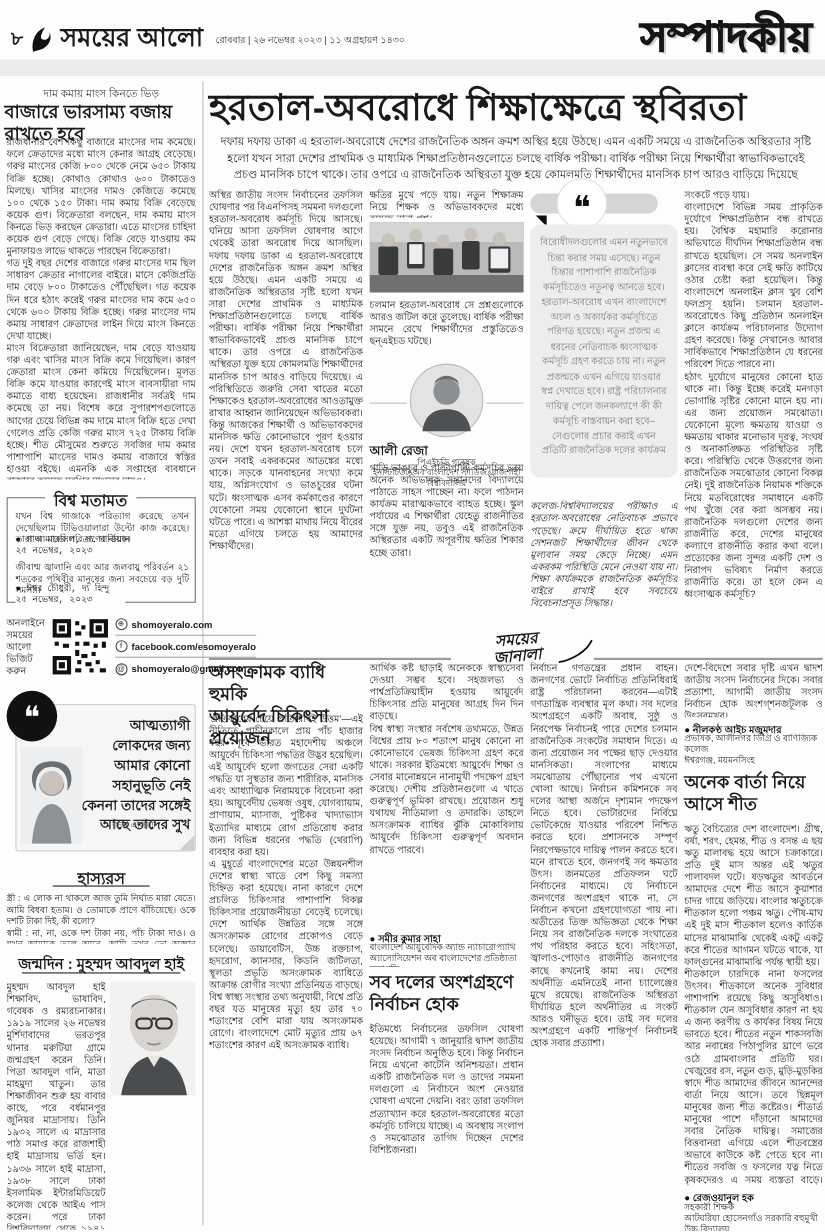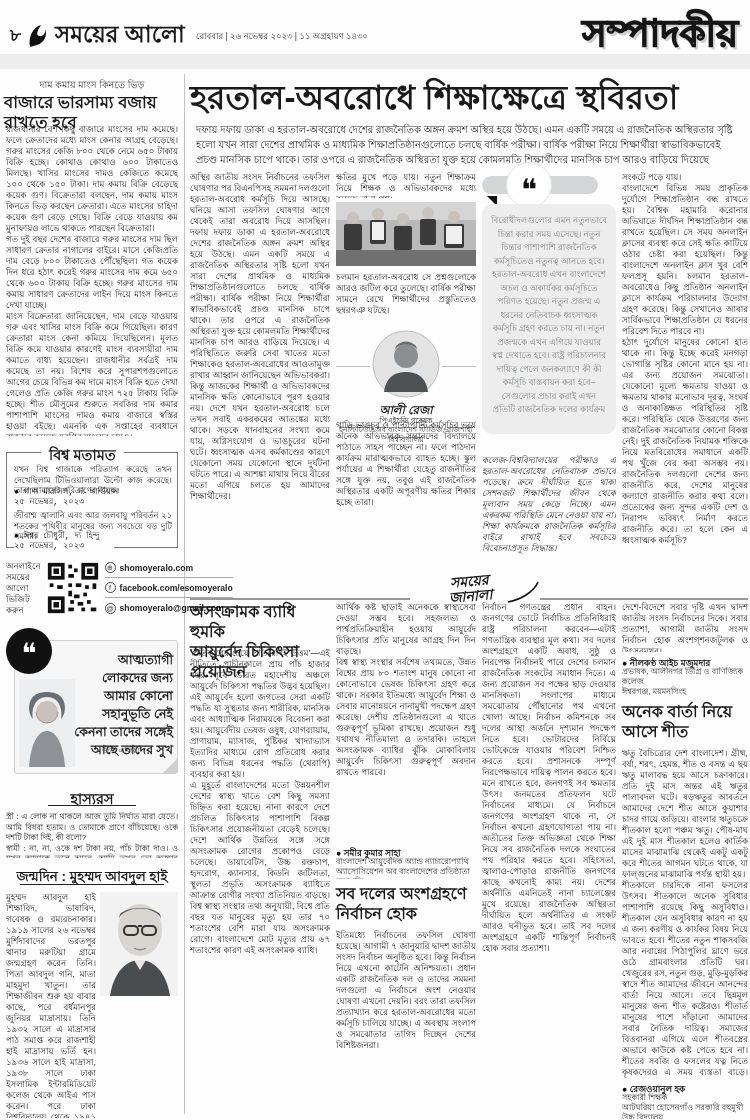--- a/index.html
+++ b/index.html
@@ -31,28 +31,28 @@
   .qcard{background:#f6f6f6;border:1px solid #cfcfcf;border-radius:3px;}
   .qcard-fold{width:0;height:0;border-left:14px solid transparent;border-bottom:14px solid #d8d8d8;}
   .qcard-quote{font-size:12.5px;line-height:18px;font-weight:bold;text-align:right;color:#1f1f1f;}
   .qcard-author{font-size:8px;color:#444;text-align:center;}
   .qcircle{width:46px;height:46px;border-radius:50%;background:#111;color:#fff;text-align:center;
            font-size:28px;line-height:52px;font-family:"Liberation Serif",serif;}
   .sec-head{font-size:14.5px;font-weight:bold;text-align:center;}
   .sec-underline{height:1px;background:#222;}
   
   .headline{font-size:33px;font-weight:bold;text-align:left;letter-spacing:0;}
-  .standfirst{font-size:10px;line-height:15px;color:#2a2a2a;}
+  .standfirst{font-size:10px;line-height:15px;text-align:center;color:#2a2a2a;}
   .pullquote-box{background:#ededed;border-radius:10px;}
   .pullquote{font-size:8.6px;line-height:13.5px;text-align:center;color:#7e8083;}
   .pq-bar{background:#d4d5d7;border-radius:9px;}
   .pq-circle{width:46px;height:46px;border-radius:50%;background:#fff;border:1px solid #e0e0e0;
              text-align:center;font-size:30px;line-height:54px;color:#111;font-family:"Liberation Serif",serif;}
   .pq-tri{width:0;height:0;border-top:10px solid #111;border-left:10px solid transparent;}
-  .author-name{font-size:11.5px;font-weight:bold;text-align:center;font-style:italic;}
+  .author-name{font-size:11.5px;font-weight:bold;text-align:left;}
   .author-role{font-size:7.6px;text-align:center;color:#333;line-height:9.5px;}
   .byline-name{font-size:8.8px;font-weight:bold;color:#111;}
   .byline-detail{font-size:8px;line-height:10px;color:#333;}
   .bottom-head{font-size:16px;font-weight:bold;line-height:20px;}
   .janala{font-weight:bold;font-style:italic;transform:rotate(-5deg);text-align:center;line-height:15px;font-size:14px;}
   .photo-frame{background:#c9c9c9;overflow:hidden;}
 </style>
 </head>
 <body>
 
@@ -207,21 +207,21 @@
       </g>
     <g fill="#c9c2ba">
       <circle cx="17" cy="16" r="6"></circle>
         <circle cx="42" cy="12" r="6"></circle>
         <circle cx="67" cy="17" r="6"></circle>
       <circle cx="92" cy="11" r="6"></circle>
         <circle cx="118" cy="15" r="6"></circle>
     </g>
     <rect x="0" y="48" width="140" height="16" fill="#707070"></rect>
   </svg>
-  <div class="abs body-txt" style="left:336px;top:272px;width:140px;height:52px;">চলমান হরতাল-অবরোধ সে প্রশ্নগুলোকে আরও জটিল করে তুলেছে। বার্ষিক পরীক্ষা সামনে রেখে শিক্ষার্থীদের প্রস্তুতিতেও ছন্বরগঞ ঘটছে।</div>
+  <div class="abs body-txt" style="left:336px;top:272px;width:140px;height:52px;">চলমান হরতাল-অবরোধ সে প্রশ্নগুলোকে আরও জটিল করে তুলেছে। বার্ষিক পরীক্ষা সামনে রেখে শিক্ষার্থীদের প্রস্তুতিতেও ছন্এইচড ঘটছে।</div>
 
   <div class="abs rule-h" style="left:336px;top:366px;width:34px;"></div>
   <div class="abs rule-h" style="left:442px;top:366px;width:34px;"></div>
   <svg class="abs" style="left:372px;top:330px;" width="68" height="68" viewBox="0 0 68 68">
     <circle cx="34" cy="34" r="33" fill="#e3e3e3" stroke="#bbb"></circle>
     <circle cx="34" cy="26" r="12" fill="#8c8f92"></circle>
     <path d="M12 62 C14 46 24 42 34 42 C44 42 54 46 56 62 Z" fill="#4f5254"></path>
     <path d="M22 22 C24 12 44 12 46 22 L44 16 C38 10 30 10 24 16 Z" fill="#6a6d70"></path>
   </svg>
   <div class="abs author-name" style="left:336px;top:402px;width:140px;">আলী রেজা</div>

